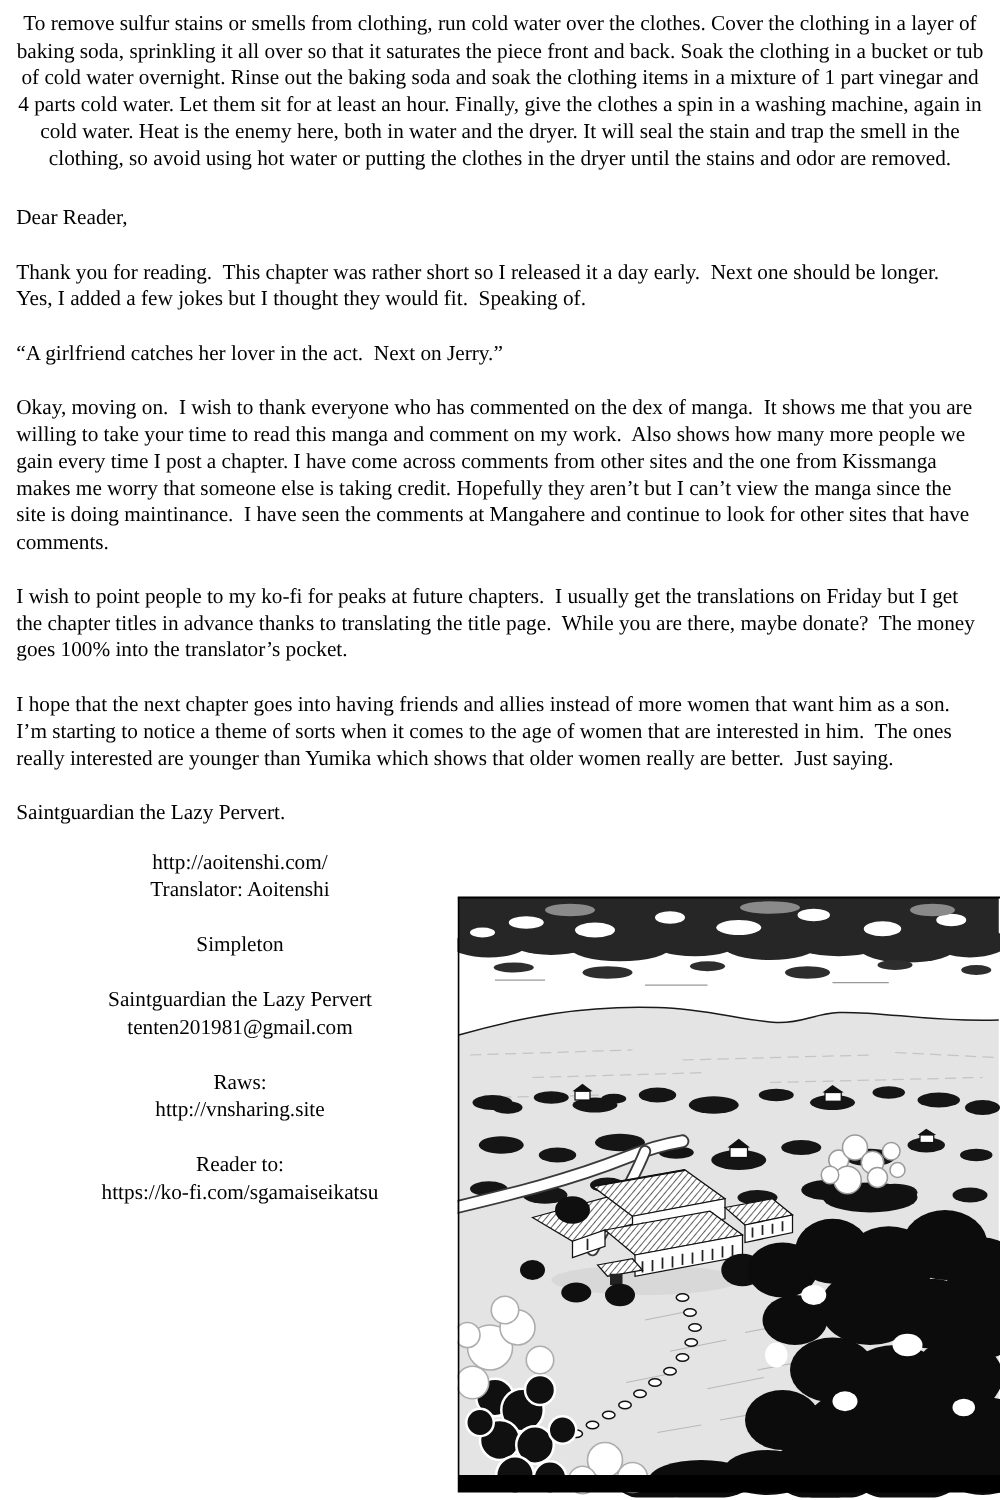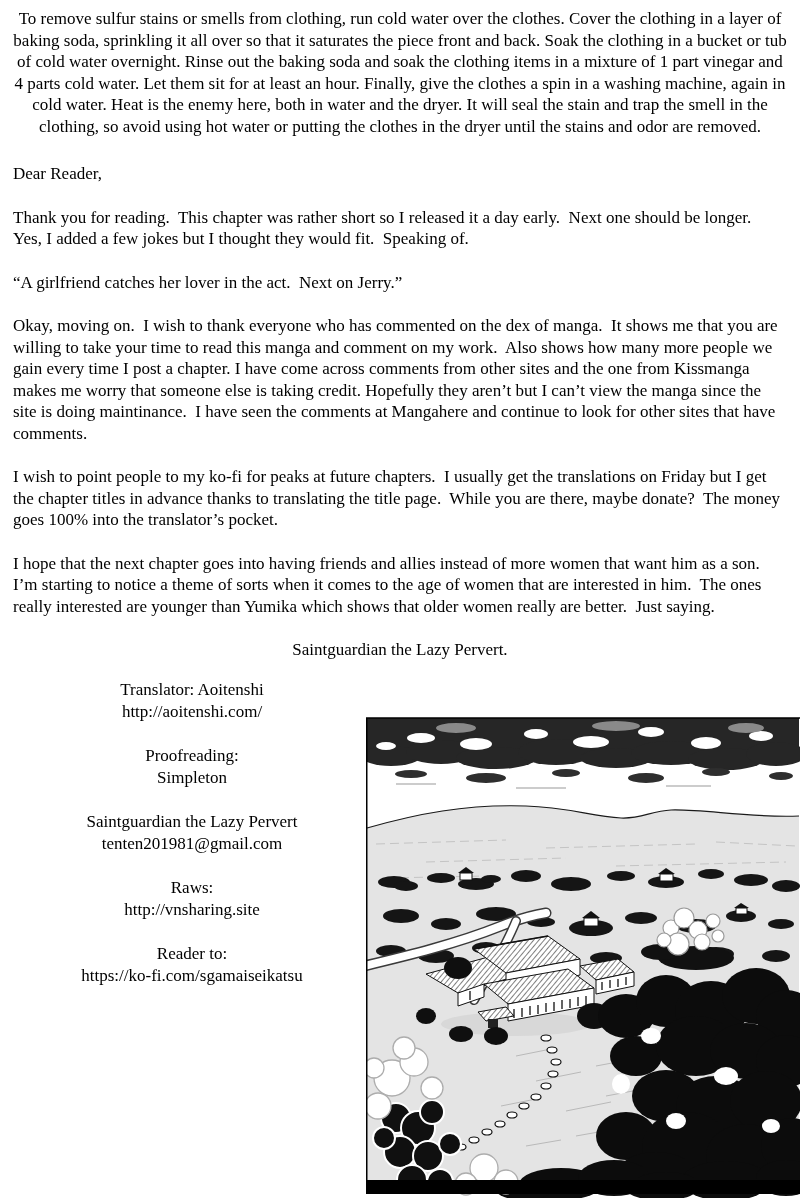--- a/index.html
+++ b/index.html
@@ -17,21 +17,21 @@
     overflow: hidden;
   }
   .para {
     font-size: 17px;
     line-height: 21.5px;
     margin: 0 0 22px 0;
     white-space: pre-wrap;
   }
   .para.center { text-align: center; margin-bottom: 26px; }
   .para.closing { margin-bottom: 17px; }
-  .para.signature { margin-bottom: 18px; text-align: center; }
+  .para.signature { margin-bottom: 18px; }
   .credits {
     width: 358px;
     text-align: center;
     font-size: 17px;
     line-height: 22px;
   }
   .credit-group { margin-bottom: 22px; }
   .illustration {
     position: absolute;
     left: 366px; top: 716px;
@@ -56,25 +56,24 @@
 
   <p class="para">I wish to point people to my ko-fi for peaks at future chapters.  I usually get the translations on Friday but I get the chapter titles in advance thanks to translating the title page.  While you are there, maybe donate?  The money goes 100% into the translator’s pocket.</p>
 
   <p class="para">I hope that the next chapter goes into having friends and allies instead of more women that want him as a son.  I’m starting to notice a theme of sorts when it comes to the age of women that are interested in him.  The ones really interested are younger than Yumika which shows that older women really are better.  Just saying.</p>
 
 
   <p class="para signature">Saintguardian the Lazy Pervert.</p>
 
   <div class="credits">
     <div class="credit-group">
+      <div>http://aoitenshi.com/</div>
       <div>Translator: Aoitenshi</div>
-      <div>http://aoitenshi.com/</div>
-    </div>
-    <div class="credit-group">
-      <div>Proofreading:</div>
+    </div>
+    <div class="credit-group">
       <div>Simpleton</div>
     </div>
     <div class="credit-group">
       <div>Saintguardian the Lazy Pervert</div>
       <div>tenten201981@gmail.com</div>
     </div>
     <div class="credit-group">
       <div>Raws:</div>
       <div>http://vnsharing.site</div>
     </div>

